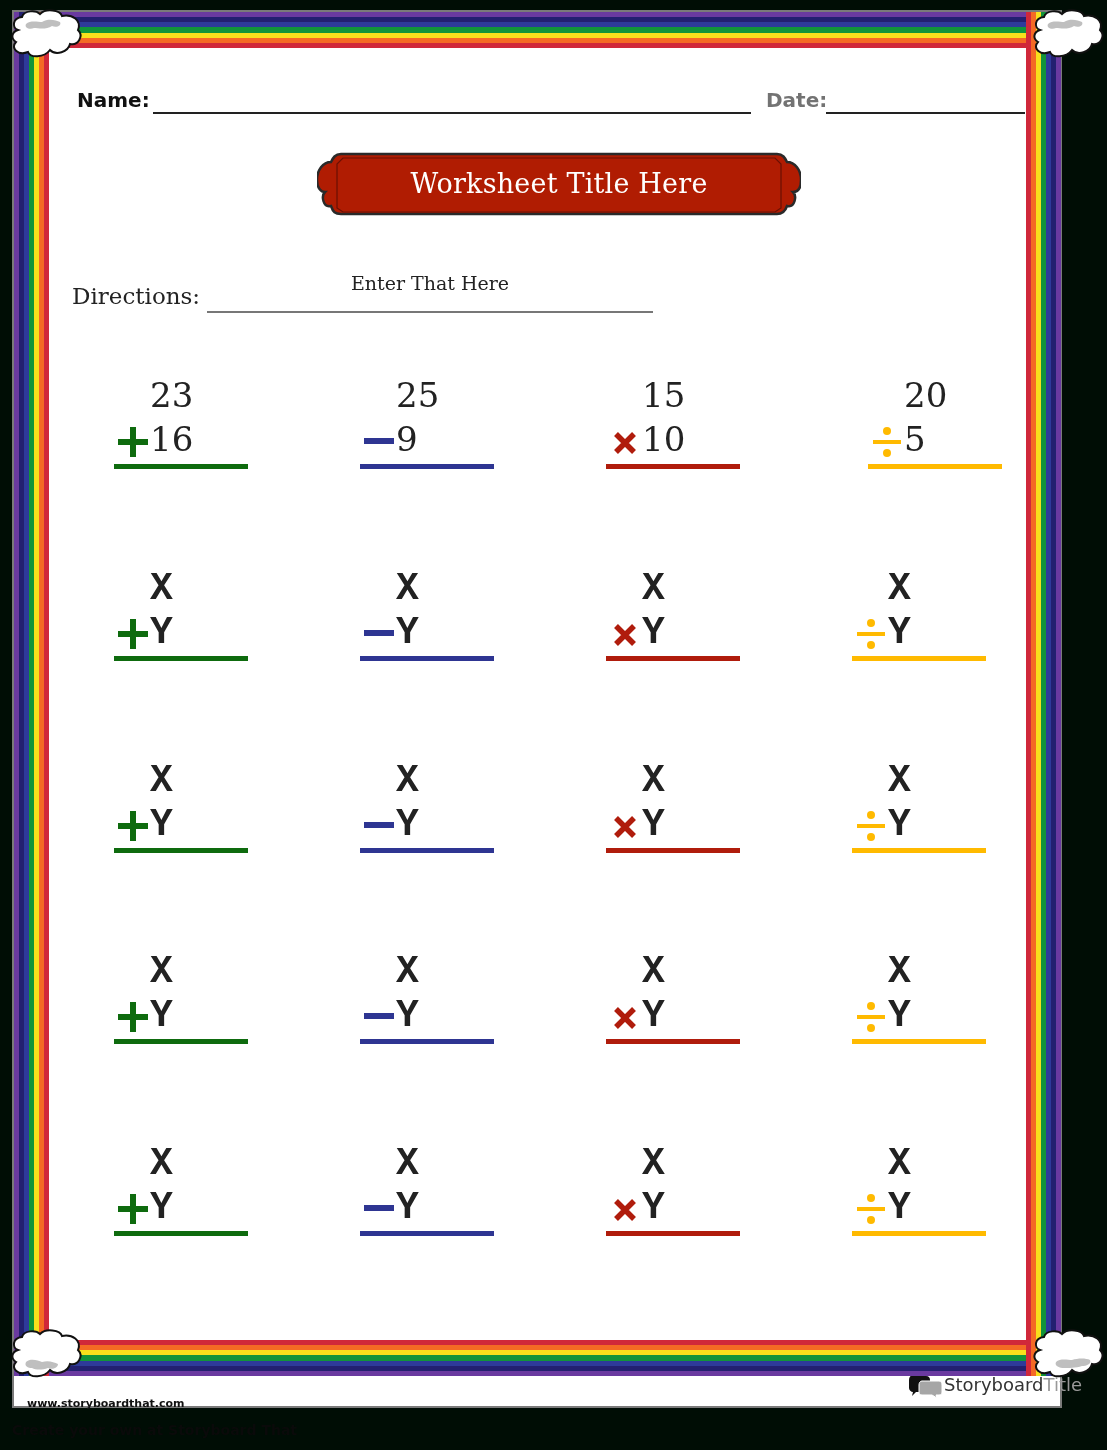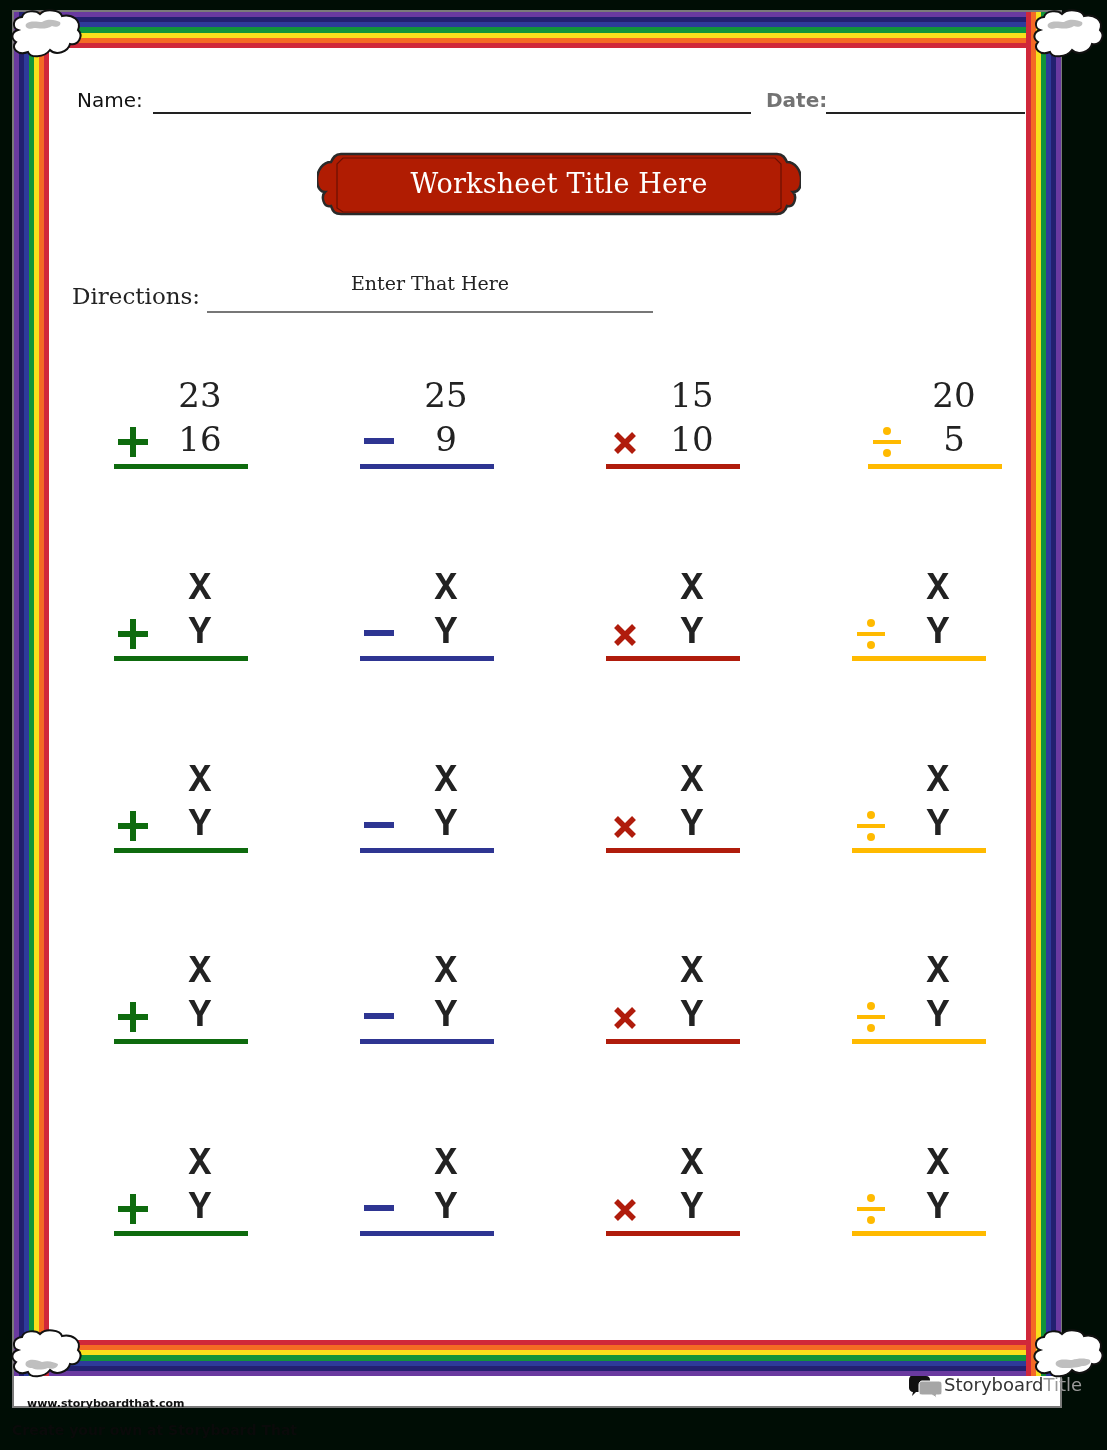--- a/index.html
+++ b/index.html
@@ -22,21 +22,21 @@
   .band.right { left:1026px; top:12px; width:35px; height:1364px; flex-direction:row-reverse; }
   .band.top { left:14px; width:1047px; }
   .band.bottom { left:14px; width:1047px; }
   .inner-white {
     position:absolute; left:49px; top:48px; width:977px; height:1292px; background:#fff;
   }
   .cloud { position:absolute; width:78px; height:56px; }
 
   .name-row {
     position:absolute; left:77px; top:88px; font-family:"DejaVu Sans", sans-serif;
-    font-weight:normal; font-size:20px; color:#111;
+    font-weight:bold; font-size:20px; color:#111;
   }
   .name-line { position:absolute; left:153px; top:112px; width:598px; height:2px; background:#222; }
   .date-label {
     position:absolute; left:766px; top:88px; font-family:"DejaVu Sans", sans-serif;
     font-weight:bold; font-size:20px; color:#737373;
   }
   .date-line { position:absolute; left:826px; top:112px; width:199px; height:2px; background:#222; }
 
   .title-banner { position:absolute; left:317px; top:150px; width:484px; height:68px; }
   .title-text {
@@ -50,21 +50,21 @@
     font-size:23px; color:#222;
   }
   .dir-text {
     position:absolute; left:207px; top:272px; width:446px; text-align:center;
     font-family:"DejaVu Serif", serif; font-size:19px; color:#222;
   }
   .dir-line { position:absolute; left:207px; top:311px; width:446px; height:2px; background:#777; }
 
   .problem { position:absolute; width:140px; height:110px; }
   .problem .top-num, .problem .bot-num {
-    position:absolute; width:100px; left:36px; text-align:center;
+    position:absolute; width:100px; left:36px; 
     font-family:"DejaVu Serif", serif; font-size:34px; color:#222; line-height:1;
   }
   .problem .top-num { top:0px; }
   .problem .bot-num { top:44px; }
   .problem .op { position:absolute; left:0px; top:48px; width:38px; height:32px; }
   .problem .rule { position:absolute; left:0; top:86px; width:134px; height:5px; }
   .problem.var .top-num, .problem.var .bot-num { font-family:"Liberation Mono", monospace; font-weight:bold; font-size:38px; }
 
   .footer-url {
     position:absolute; left:27px; top:1385px; font-family:"DejaVu Sans", sans-serif;

